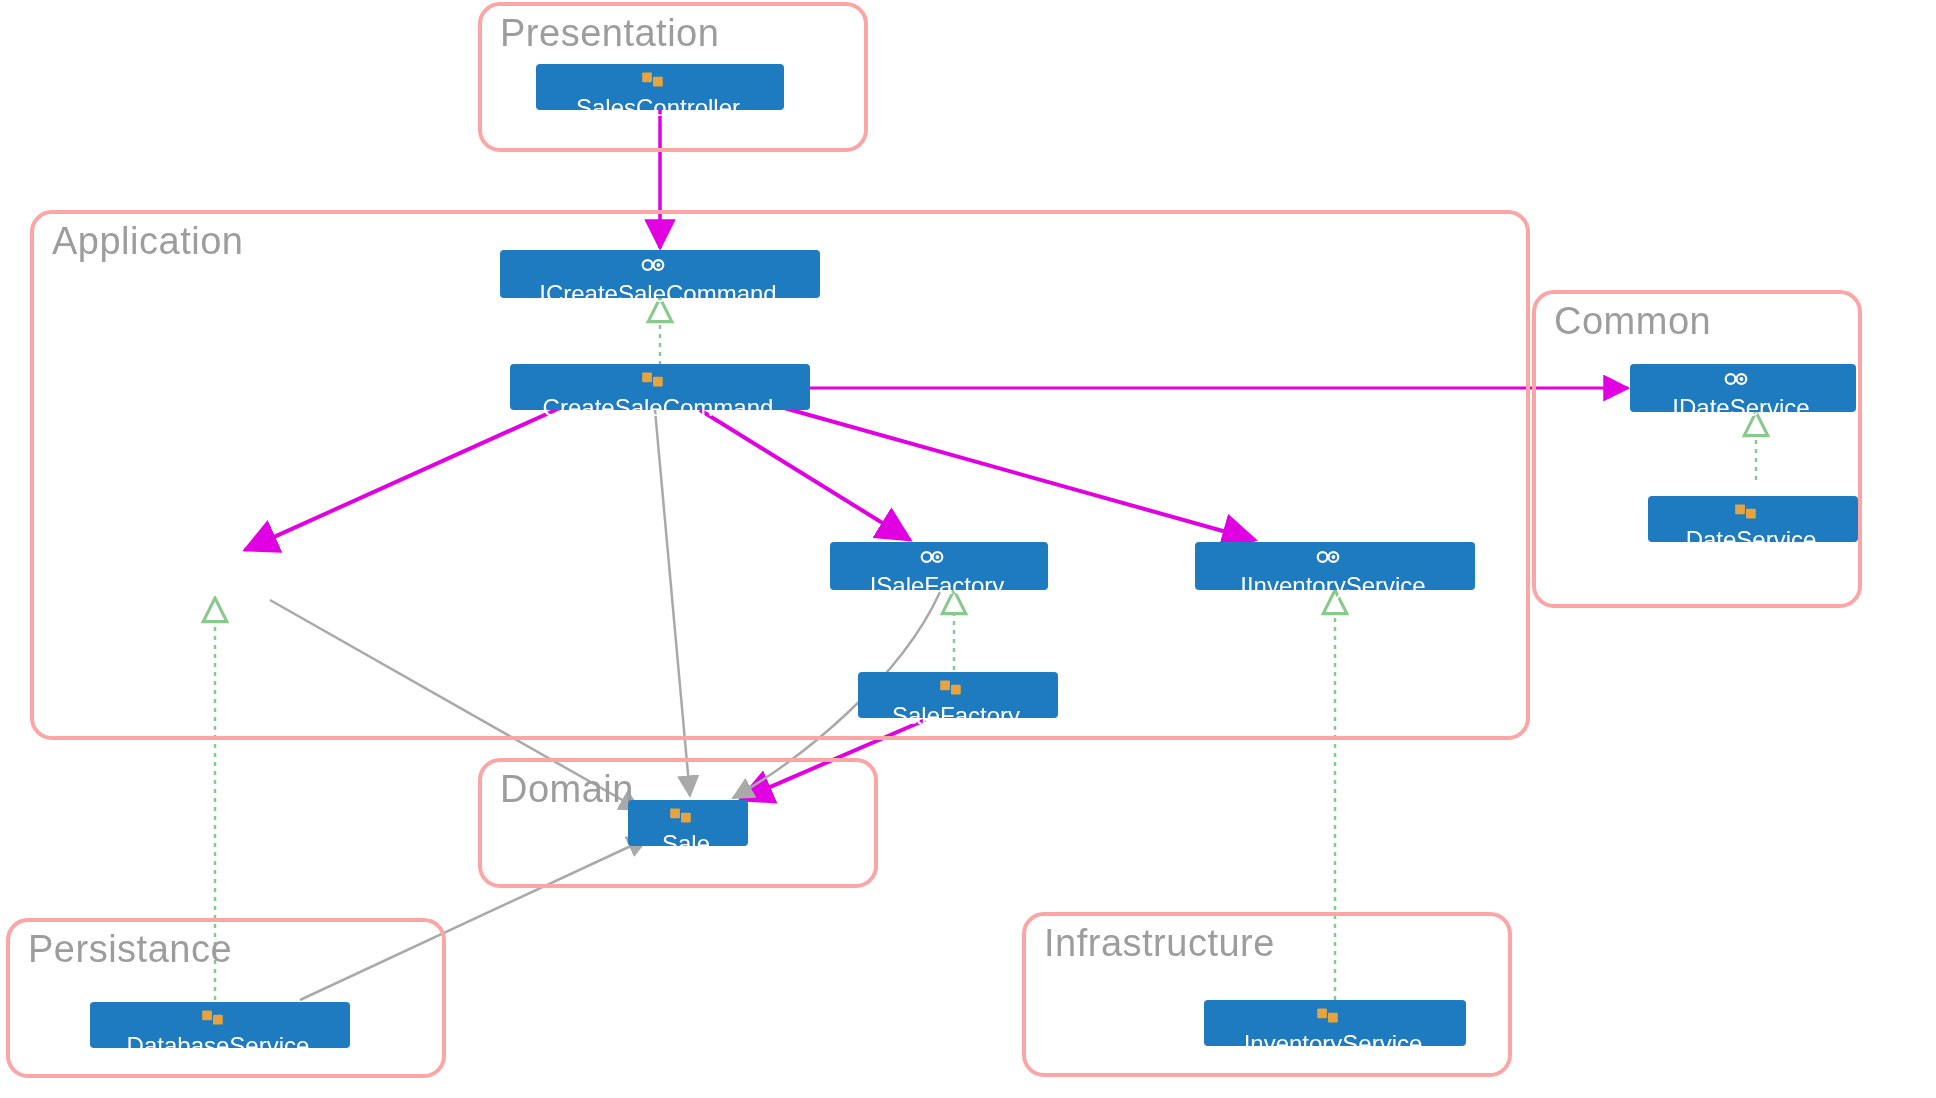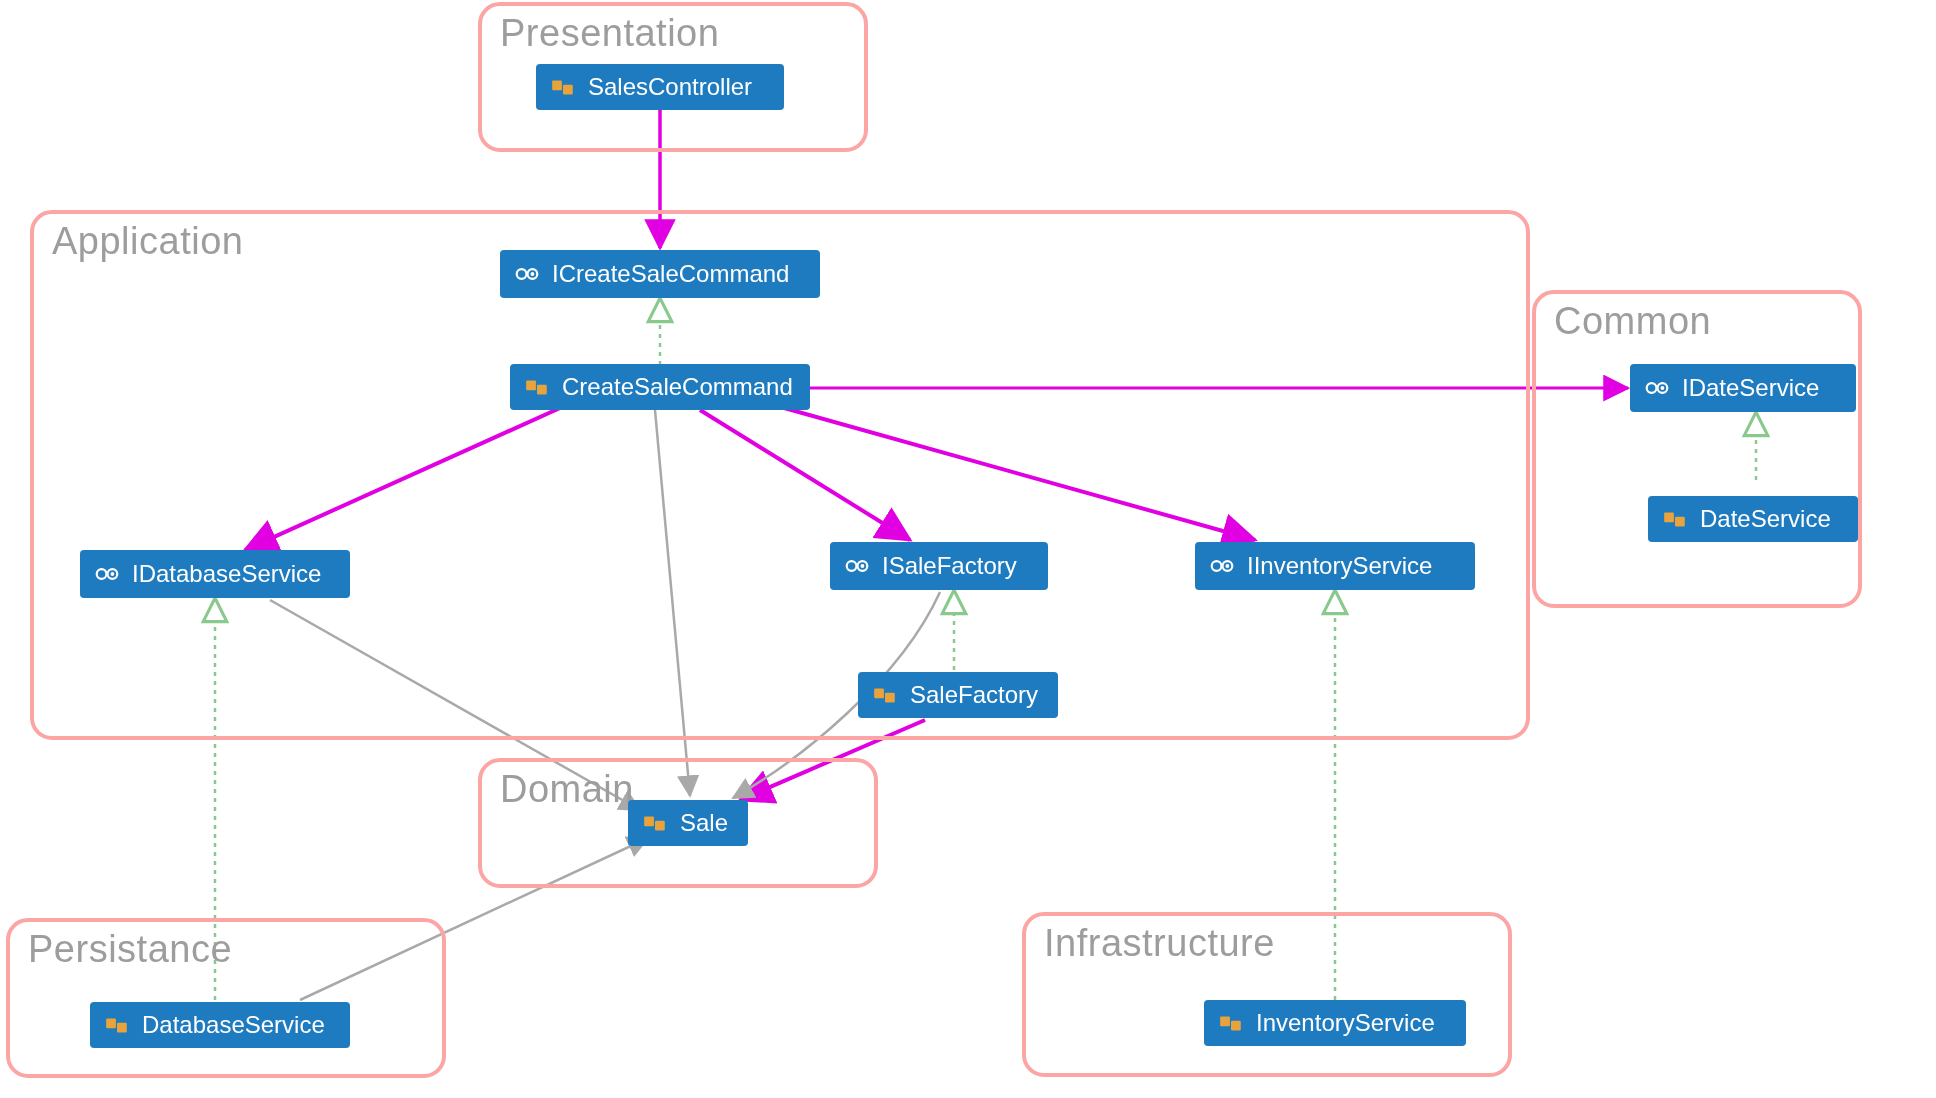--- a/index.html
+++ b/index.html
@@ -45,20 +45,21 @@
     background: #1e7bbf;
     color: #ffffff;
     border-radius: 4px;
     display: flex;
     align-items: center;
     padding: 0 16px 0 12px;
     font-size: 24px;
     font-weight: 400;
     box-sizing: border-box;
     white-space: nowrap;
+    flex-direction: column;
   }
   .node .icon {
     display: inline-flex;
     align-items: center;
     justify-content: center;
     width: 30px;
     height: 30px;
     margin-right: 10px;
     flex: 0 0 auto;
   }
@@ -159,30 +160,20 @@
       <svg viewBox="0 0 24 24">
           <g fill="#e8a33d">
             <rect x="2" y="6" width="9" height="9" rx="1"></rect>
             <rect x="12" y="10" width="9" height="9" rx="1"></rect>
           </g>
         </svg>
     </span>
     <span class="label">CreateSaleCommand</span>
   </div>
 
-  <div class="node" style="left:80px; top:550px; width:270px; height:48px;">
-    <span class="icon">
-      <svg viewBox="0 0 24 24">
-          <circle cx="7" cy="12" r="4.5" fill="none" stroke="#fff" stroke-width="2"></circle>
-          <circle cx="17" cy="12" r="4.5" fill="none" stroke="#fff" stroke-width="2"></circle>
-          <circle cx="17" cy="12" r="1.8" fill="#fff"></circle>
-        </svg>
-    </span>
-    <span class="label">IDatabaseService</span>
-  </div>
 
   <div class="node" style="left:830px; top:542px; width:218px; height:48px;">
     <span class="icon">
       <svg viewBox="0 0 24 24">
           <circle cx="7" cy="12" r="4.5" fill="none" stroke="#fff" stroke-width="2"></circle>
           <circle cx="17" cy="12" r="4.5" fill="none" stroke="#fff" stroke-width="2"></circle>
           <circle cx="17" cy="12" r="1.8" fill="#fff"></circle>
         </svg>
     </span>
     <span class="label">ISaleFactory</span>

